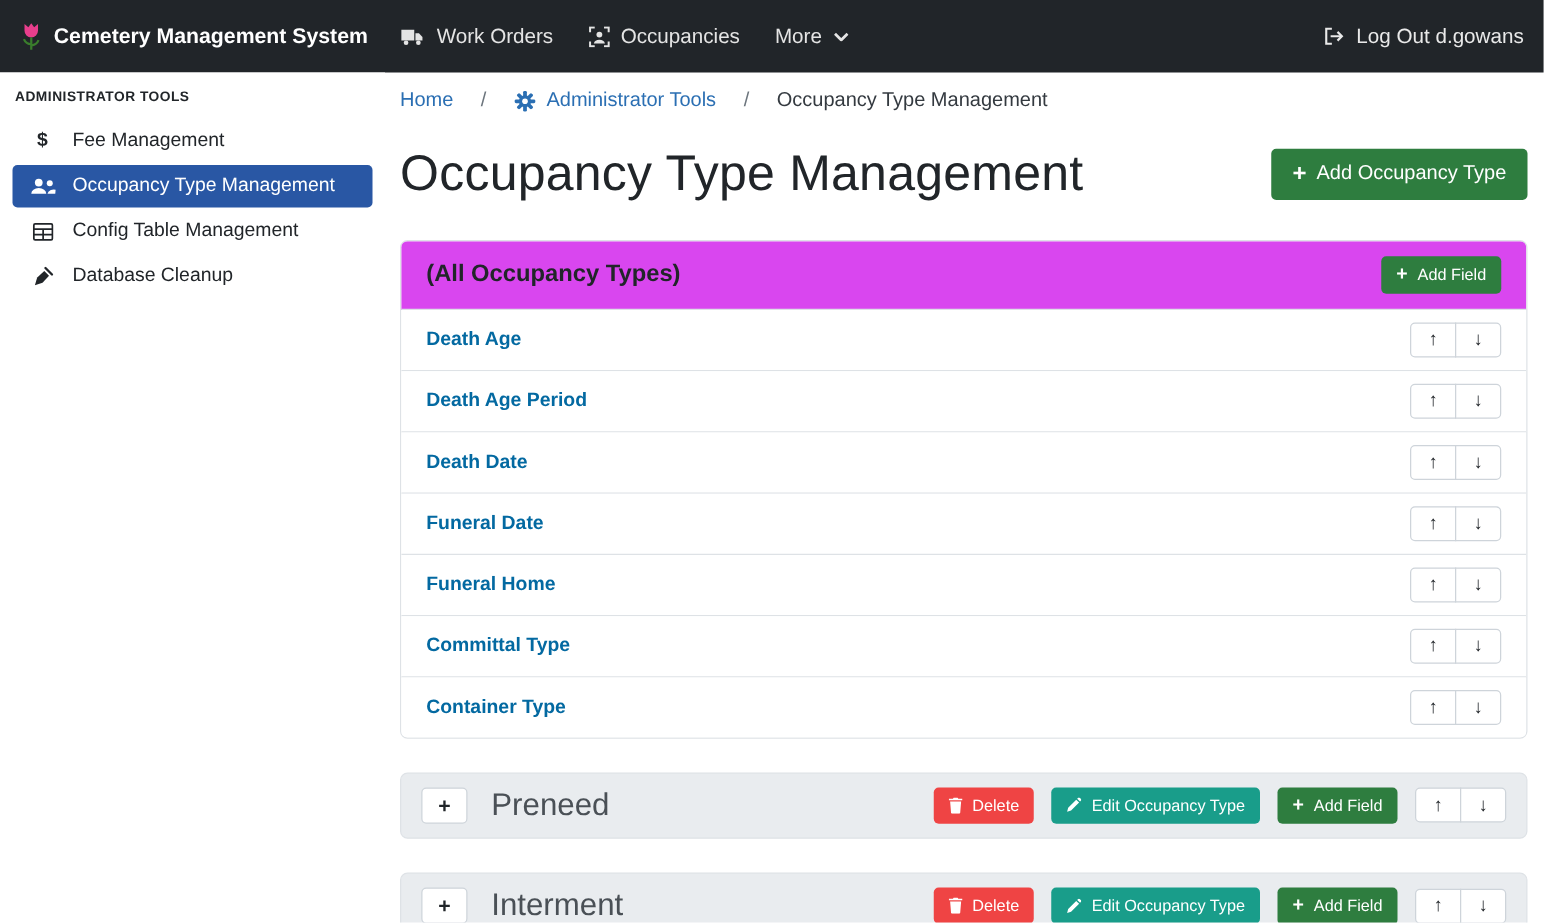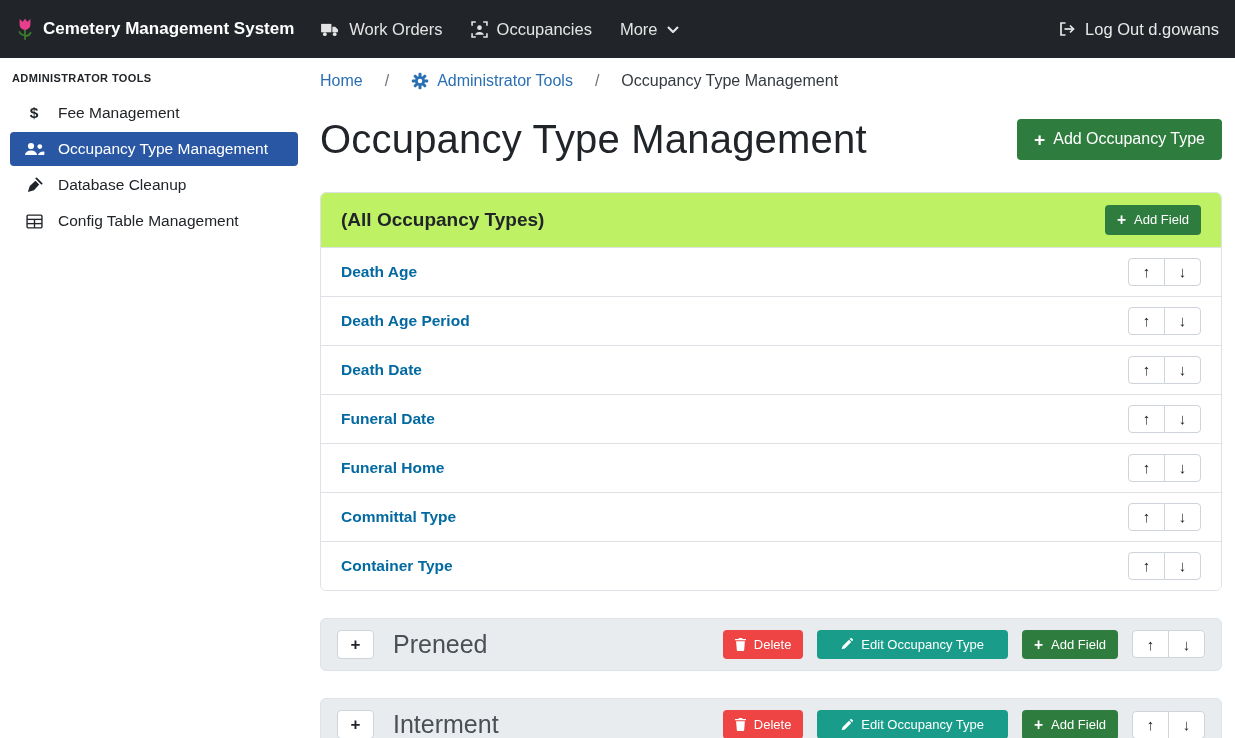--- a/index.html
+++ b/index.html
@@ -31,26 +31,26 @@
   .crumb-sep{color:#6c757d}
   .crumb-current{color:#343a40}
 
   .title-row{display:flex;align-items:center;justify-content:space-between;margin-top:27px}
   .page-title{font-size:40px;font-weight:500;color:#212529;letter-spacing:.2px}
 
   .btn{display:inline-flex;align-items:center;gap:8px;border:none;border-radius:4px;color:#fff;cursor:pointer;font-family:inherit;white-space:nowrap}
   .btn-green-lg{background:#2e7d3f;font-size:16px;padding:11px 17px}
   .btn-green-sm{background:#2e7d3f;font-size:13px;padding:7px 12px}
   .btn-danger{background:#ef4444;font-size:13px;padding:7px 12px}
-  .btn-teal{background:#199d8a;font-size:13px;padding:7px 24px}
+  .btn-teal{background:#199d8a;font-size:13px;padding:7px 12px}
   .plus{font-weight:700;font-size:1.2em;line-height:1}
 
   
   .card{margin-top:30px;border:1px solid #dee2e6;border-radius:6px;overflow:hidden;background:#fff}
-  .card-header{background:#bef264;display:flex;align-items:center;justify-content:space-between;padding:12px 20px;border-bottom:1px solid #dee2e6}
+  .card-header{background:#d946ef;display:flex;align-items:center;justify-content:space-between;padding:12px 20px;border-bottom:1px solid #dee2e6}
   .card-title{font-size:19px;font-weight:700;color:#212529}
   .field-row{display:flex;align-items:center;justify-content:space-between;padding:10px 20px;border-bottom:1px solid #dee2e6;background:#fff}
   .field-row:last-child{border-bottom:none}
   .field-link{color:#0369a1;font-weight:700;font-size:15.5px;text-decoration:none;cursor:pointer}
 
   .arrow-group{display:inline-flex}
   .arrow-btn{width:37px;height:28px;background:#fff;border:1px solid #ced4da;color:#212529;font-size:15px;cursor:pointer;display:inline-flex;align-items:center;justify-content:center;font-family:inherit;line-height:1}
   .arrow-btn:first-child{border-radius:4px 0 0 4px}
   .arrow-btn:last-child{border-radius:0 4px 4px 0;margin-left:-1px}
 
@@ -144,40 +144,40 @@
           <circle cx="15.8" cy="4.6" r="2.4"></circle>
           <path d="M14 13a5 4 0 0 1 6.5-3.2l-.3 3.2z"></path>
         </svg>
       </span>
       <span>Occupancy Type Management</span>
     </div>
 
 
     <div class="side-item">
       <span class="side-ico">
-        <svg viewBox="0 0 18 18" width="17" height="17">
-          <path d="M11 1.5l5.5 5.5" stroke="currentColor" stroke-width="2" stroke-linecap="round" fill="none"></path>
-          <path d="M10 4l4 4-5.5 6L2 16l2-6.5z" fill="currentColor"></path>
-        </svg>
-      </span>
-      <span>Database Cleanup</span>
-    </div>
-
-    <div class="side-item">
-      <span class="side-ico">
         <svg viewBox="0 0 16 16" width="17" height="17">
           <g fill="none" stroke="currentColor" stroke-width="1.3">
             <rect x="1" y="2" width="14" height="12" rx="1"></rect>
             <line x1="1" y1="6" x2="15" y2="6"></line>
             <line x1="1" y1="10" x2="15" y2="10"></line>
             <line x1="8" y1="6" x2="8" y2="14"></line>
           </g>
         </svg>
       </span>
       <span>Config Table Management</span>
+    </div>
+
+    <div class="side-item">
+      <span class="side-ico">
+        <svg viewBox="0 0 18 18" width="17" height="17">
+          <path d="M11 1.5l5.5 5.5" stroke="currentColor" stroke-width="2" stroke-linecap="round" fill="none"></path>
+          <path d="M10 4l4 4-5.5 6L2 16l2-6.5z" fill="currentColor"></path>
+        </svg>
+      </span>
+      <span>Database Cleanup</span>
     </div>
   </aside>
 
   <main class="main">
 
     <div class="breadcrumb">
       <a class="crumb-link">
         <span>Home</span>
       </a>
       <span class="crumb-sep">/</span>

